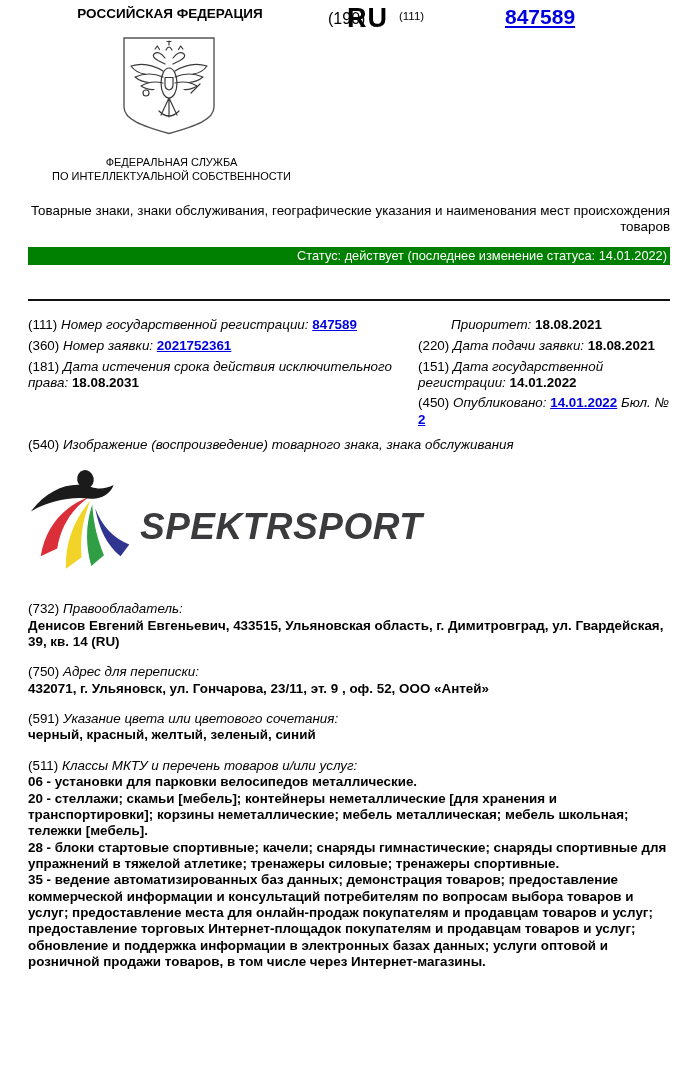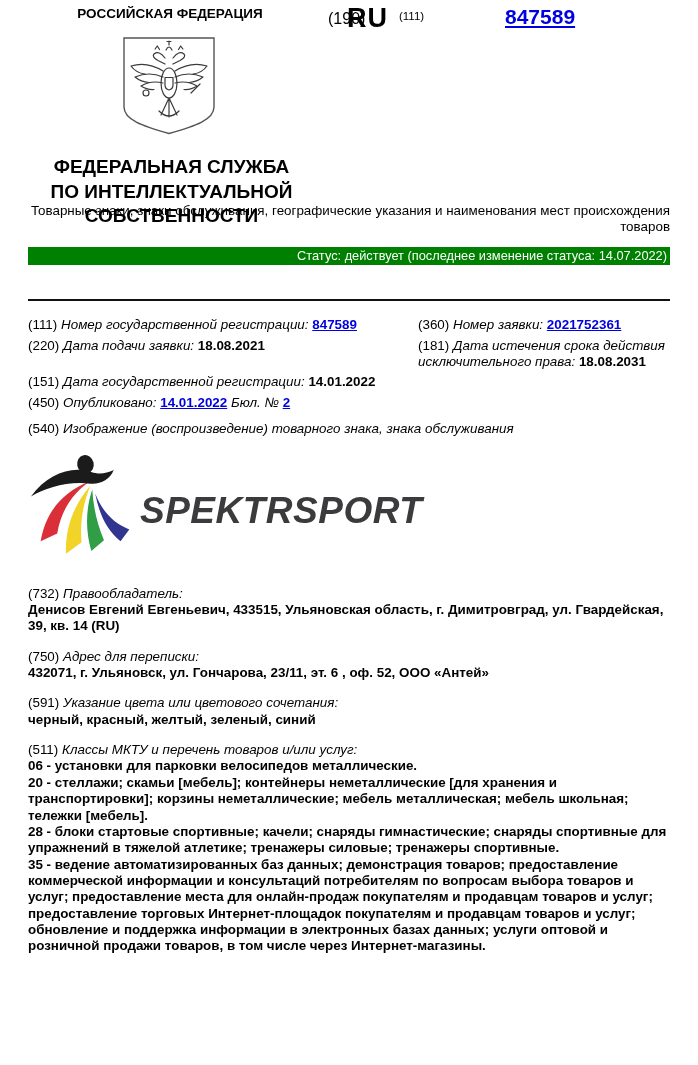--- a/index.html
+++ b/index.html
@@ -12,21 +12,21 @@
   a.lnk{color:var(--link-blue,#0000e0);font-weight:bold;text-decoration:underline;cursor:pointer;}
   .lbl{font-style:italic;}
   .v{font-weight:bold;}
   
   .hdr-country{position:absolute;top:6px;left:0;width:340px;text-align:center;font-weight:bold;font-size:13.5px;}
   .hdr-code190{position:absolute;top:9px;left:311px;font-size:16px;margin-left:17px;}
   .hdr-ru{position:absolute;top:2px;left:347px;font-size:27px;font-weight:900;letter-spacing:1px;}
   .hdr-code111{position:absolute;top:9px;left:399px;font-size:11.5px;}
   .hdr-reg{position:absolute;top:4px;left:505px;font-size:21px;}
   .coat{position:absolute;top:37px;left:123px;}
-  .agency{position:absolute;top:155px;left:24px;width:295px;text-align:center;font-weight:bold;font-size:19px;line-height:1.3;}
+  .agency{position:absolute;top:155px;left:24px;width:295px;text-align:center;font-weight:normal;font-size:11px;line-height:1.3;}
   
   .content{position:absolute;top:203px;left:28px;width:642px;}
   .doc-title{text-align:right;font-weight:normal;}
   .status-bar{
     margin-top:11px;height:18px;line-height:18px;background:var(--status-green,#008000);
     color:#fff;text-align:right;font-size:12.8px;padding-right:3px;box-sizing:border-box;
   }
   .doc-subtitle{margin-top:21px;text-align:center;font-weight:bold;}
   .hr-thin{margin-top:34px;border:none;border-top:2px solid #111;height:0;}
   .fields-grid{margin-top:16px;display:grid;grid-template-columns:390px 252px;row-gap:4px;}
@@ -80,31 +80,35 @@
 
   <div class="agency">
     <div>ФЕДЕРАЛЬНАЯ СЛУЖБА</div>
     <div>ПО ИНТЕЛЛЕКТУАЛЬНОЙ СОБСТВЕННОСТИ</div>
   </div>
 
   <div class="content">
 
     <div class="doc-title">Товарные знаки, знаки обслуживания, географические указания и наименования мест происхождения товаров</div>
 
-    <div class="status-bar">Статус: действует (последнее изменение статуса: 14.07.2022)</div>
+    <div class="status-bar">Статус: действует (последнее изменение статуса: 14.01.2022)</div>
 
 
     <hr class="hr-thin">
 
     <div class="fields-grid">
 
       <div class="cell">
         <span>(111)</span>
         <span class="lbl">Номер государственной регистрации:</span>
         <a class="lnk">847589</a>
+      </div>
+      <div class="cell indent">
+        <span class="lbl">Приоритет:</span>
+        <span class="v">18.08.2021</span>
       </div>
 
       <div class="cell">
         <span>(360)</span>
         <span class="lbl">Номер заявки:</span>
         <a class="lnk">2021752361</a>
       </div>
       <div class="cell">
         <span>(220)</span>
         <span class="lbl">Дата подачи заявки:</span>
@@ -155,21 +159,21 @@
         <span class="lbl">Правообладатель:</span>
       </div>
       <div class="val">Денисов Евгений Евгеньевич, 433515, Ульяновская область, г. Димитровград, ул. Гвардейская, 39, кв. 14 (RU)</div>
     </div>
 
     <div class="block">
       <div>
         <span>(750)</span>
         <span class="lbl">Адрес для переписки:</span>
       </div>
-      <div class="val">432071, г. Ульяновск, ул. Гончарова, 23/11, эт. 6 , оф. 52, ООО «Антей»</div>
+      <div class="val">432071, г. Ульяновск, ул. Гончарова, 23/11, эт. 9 , оф. 52, ООО «Антей»</div>
     </div>
 
 
     <div class="block">
       <div>
         <span>(591)</span>
         <span class="lbl">Указание цвета или цветового сочетания:</span>
       </div>
       <div class="val">черный, красный, желтый, зеленый, синий</div>
     </div>

